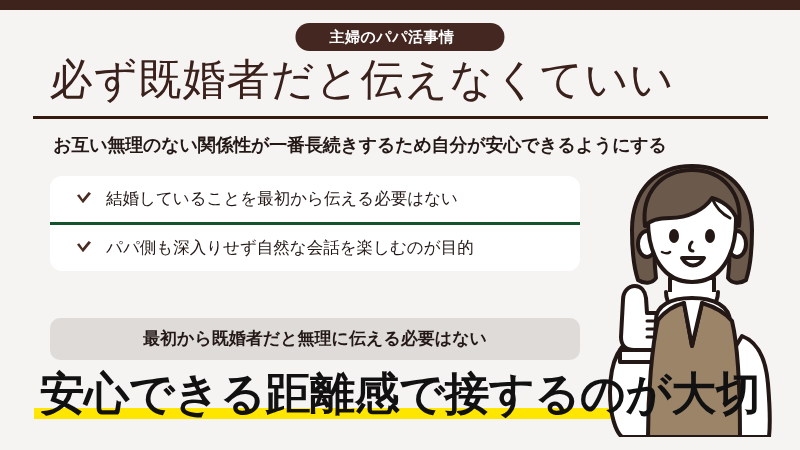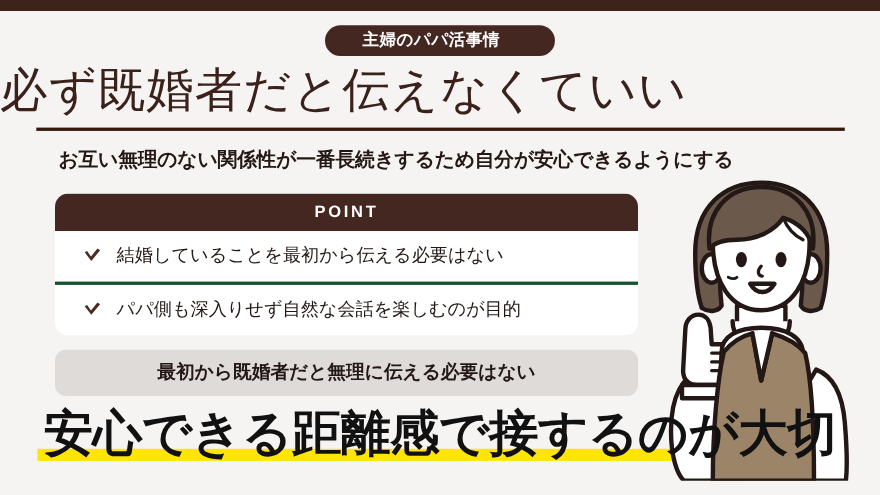--- a/index.html
+++ b/index.html
@@ -49,27 +49,28 @@
     line-height: 1;
     white-space: nowrap;
   }
 
   
   .title {
     position: absolute;
     left: 0;
     top: 58px;
     width: 724px;
-    text-align: left;
+    text-align: center;
     color: #3b211b;
     font-size: 43px;
     font-weight: 400;
     letter-spacing: 1px;
     line-height: 1.15;
     white-space: nowrap;
+    font-family: Liberation Mono, monospace;
   }
 
   .rule {
     position: absolute;
     left: 33px;
     top: 116px;
     width: 735px;
     height: 3px;
     background: #34190f;
   }
@@ -206,21 +207,20 @@
 
   <div class="badge">主婦のパパ活事情</div>
 
   <div class="title">必ず既婚者だと伝えなくていい</div>
 
   <div class="rule"></div>
 
   <div class="subtitle">お互い無理のない関係性が一番長続きするため自分が安心できるようにする</div>
 
   <div class="point-card">
-    <div class="point-header">POINT</div>
 
     <div class="point-row">
       <span class="check-icon">
         <svg width="20" height="20" viewBox="0 0 20 20">
           <path d="M3 6.4 L9 14.2 L17 4.6 L14.6 3.0 L8.7 10.2 L5.2 5.2 Z" fill="#4a2c22"></path>
         </svg>
       </span>
       <span class="point-text">結婚していることを最初から伝える必要はない</span>
     </div>
 

